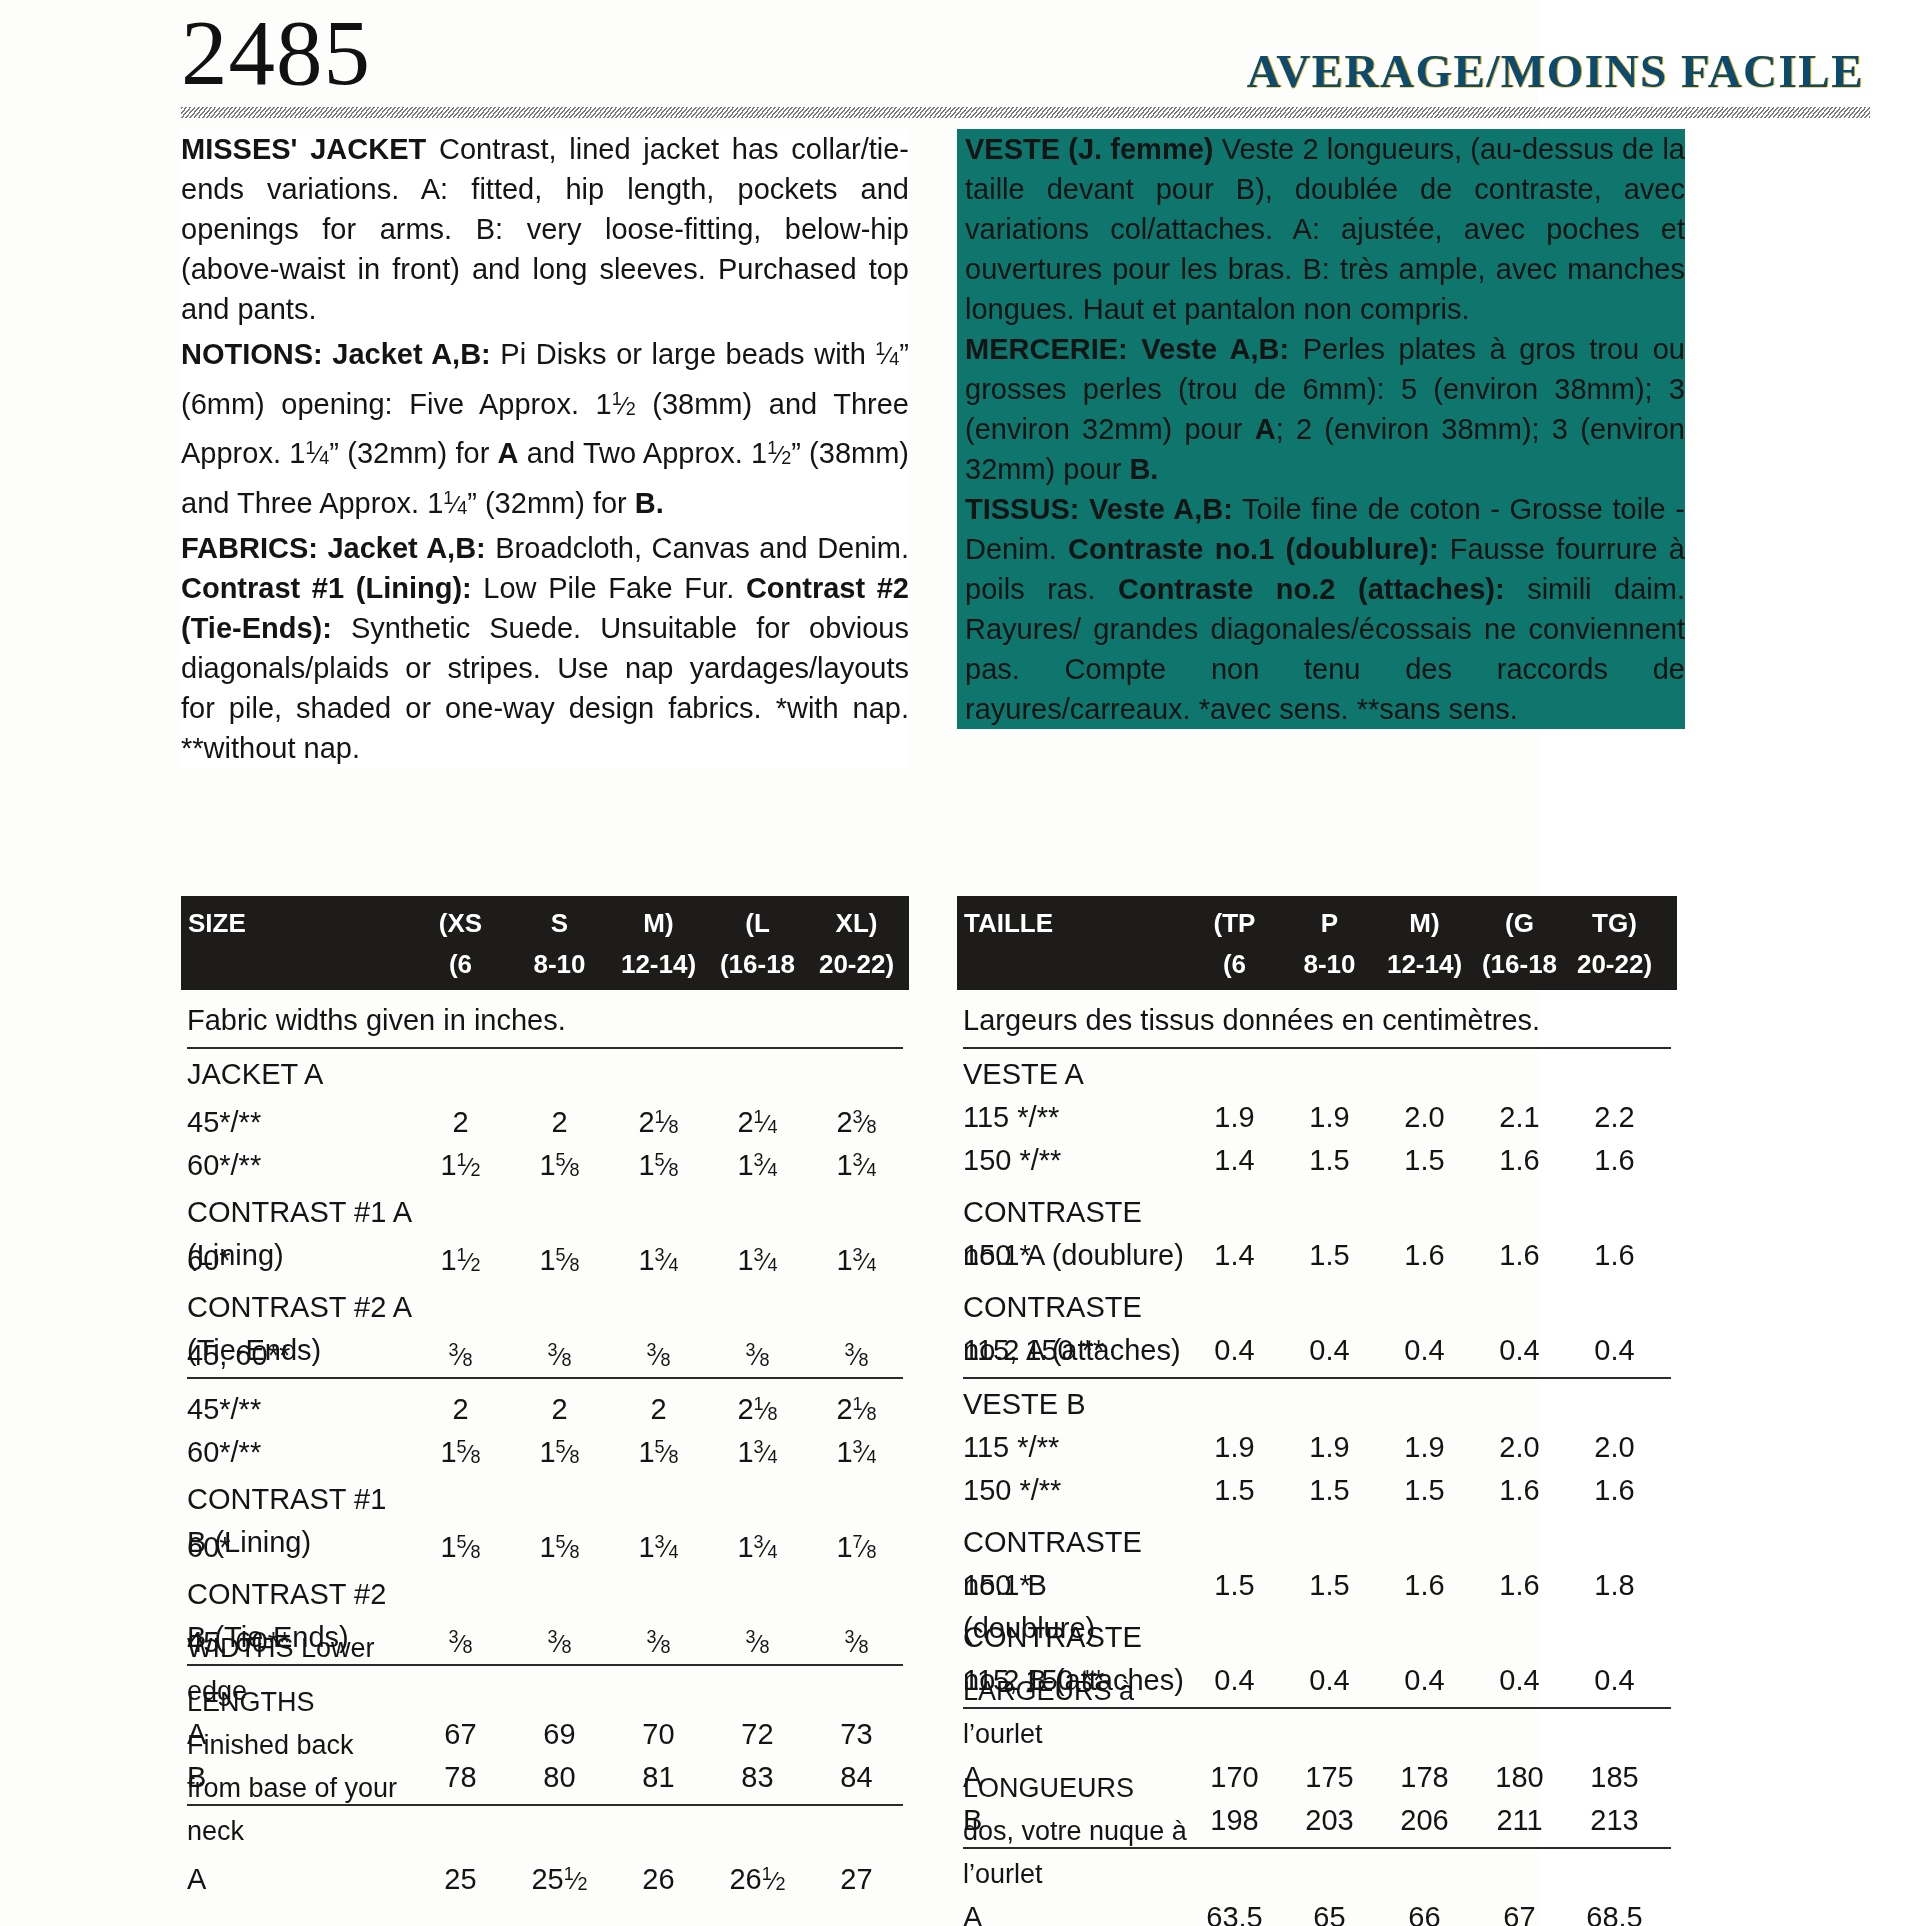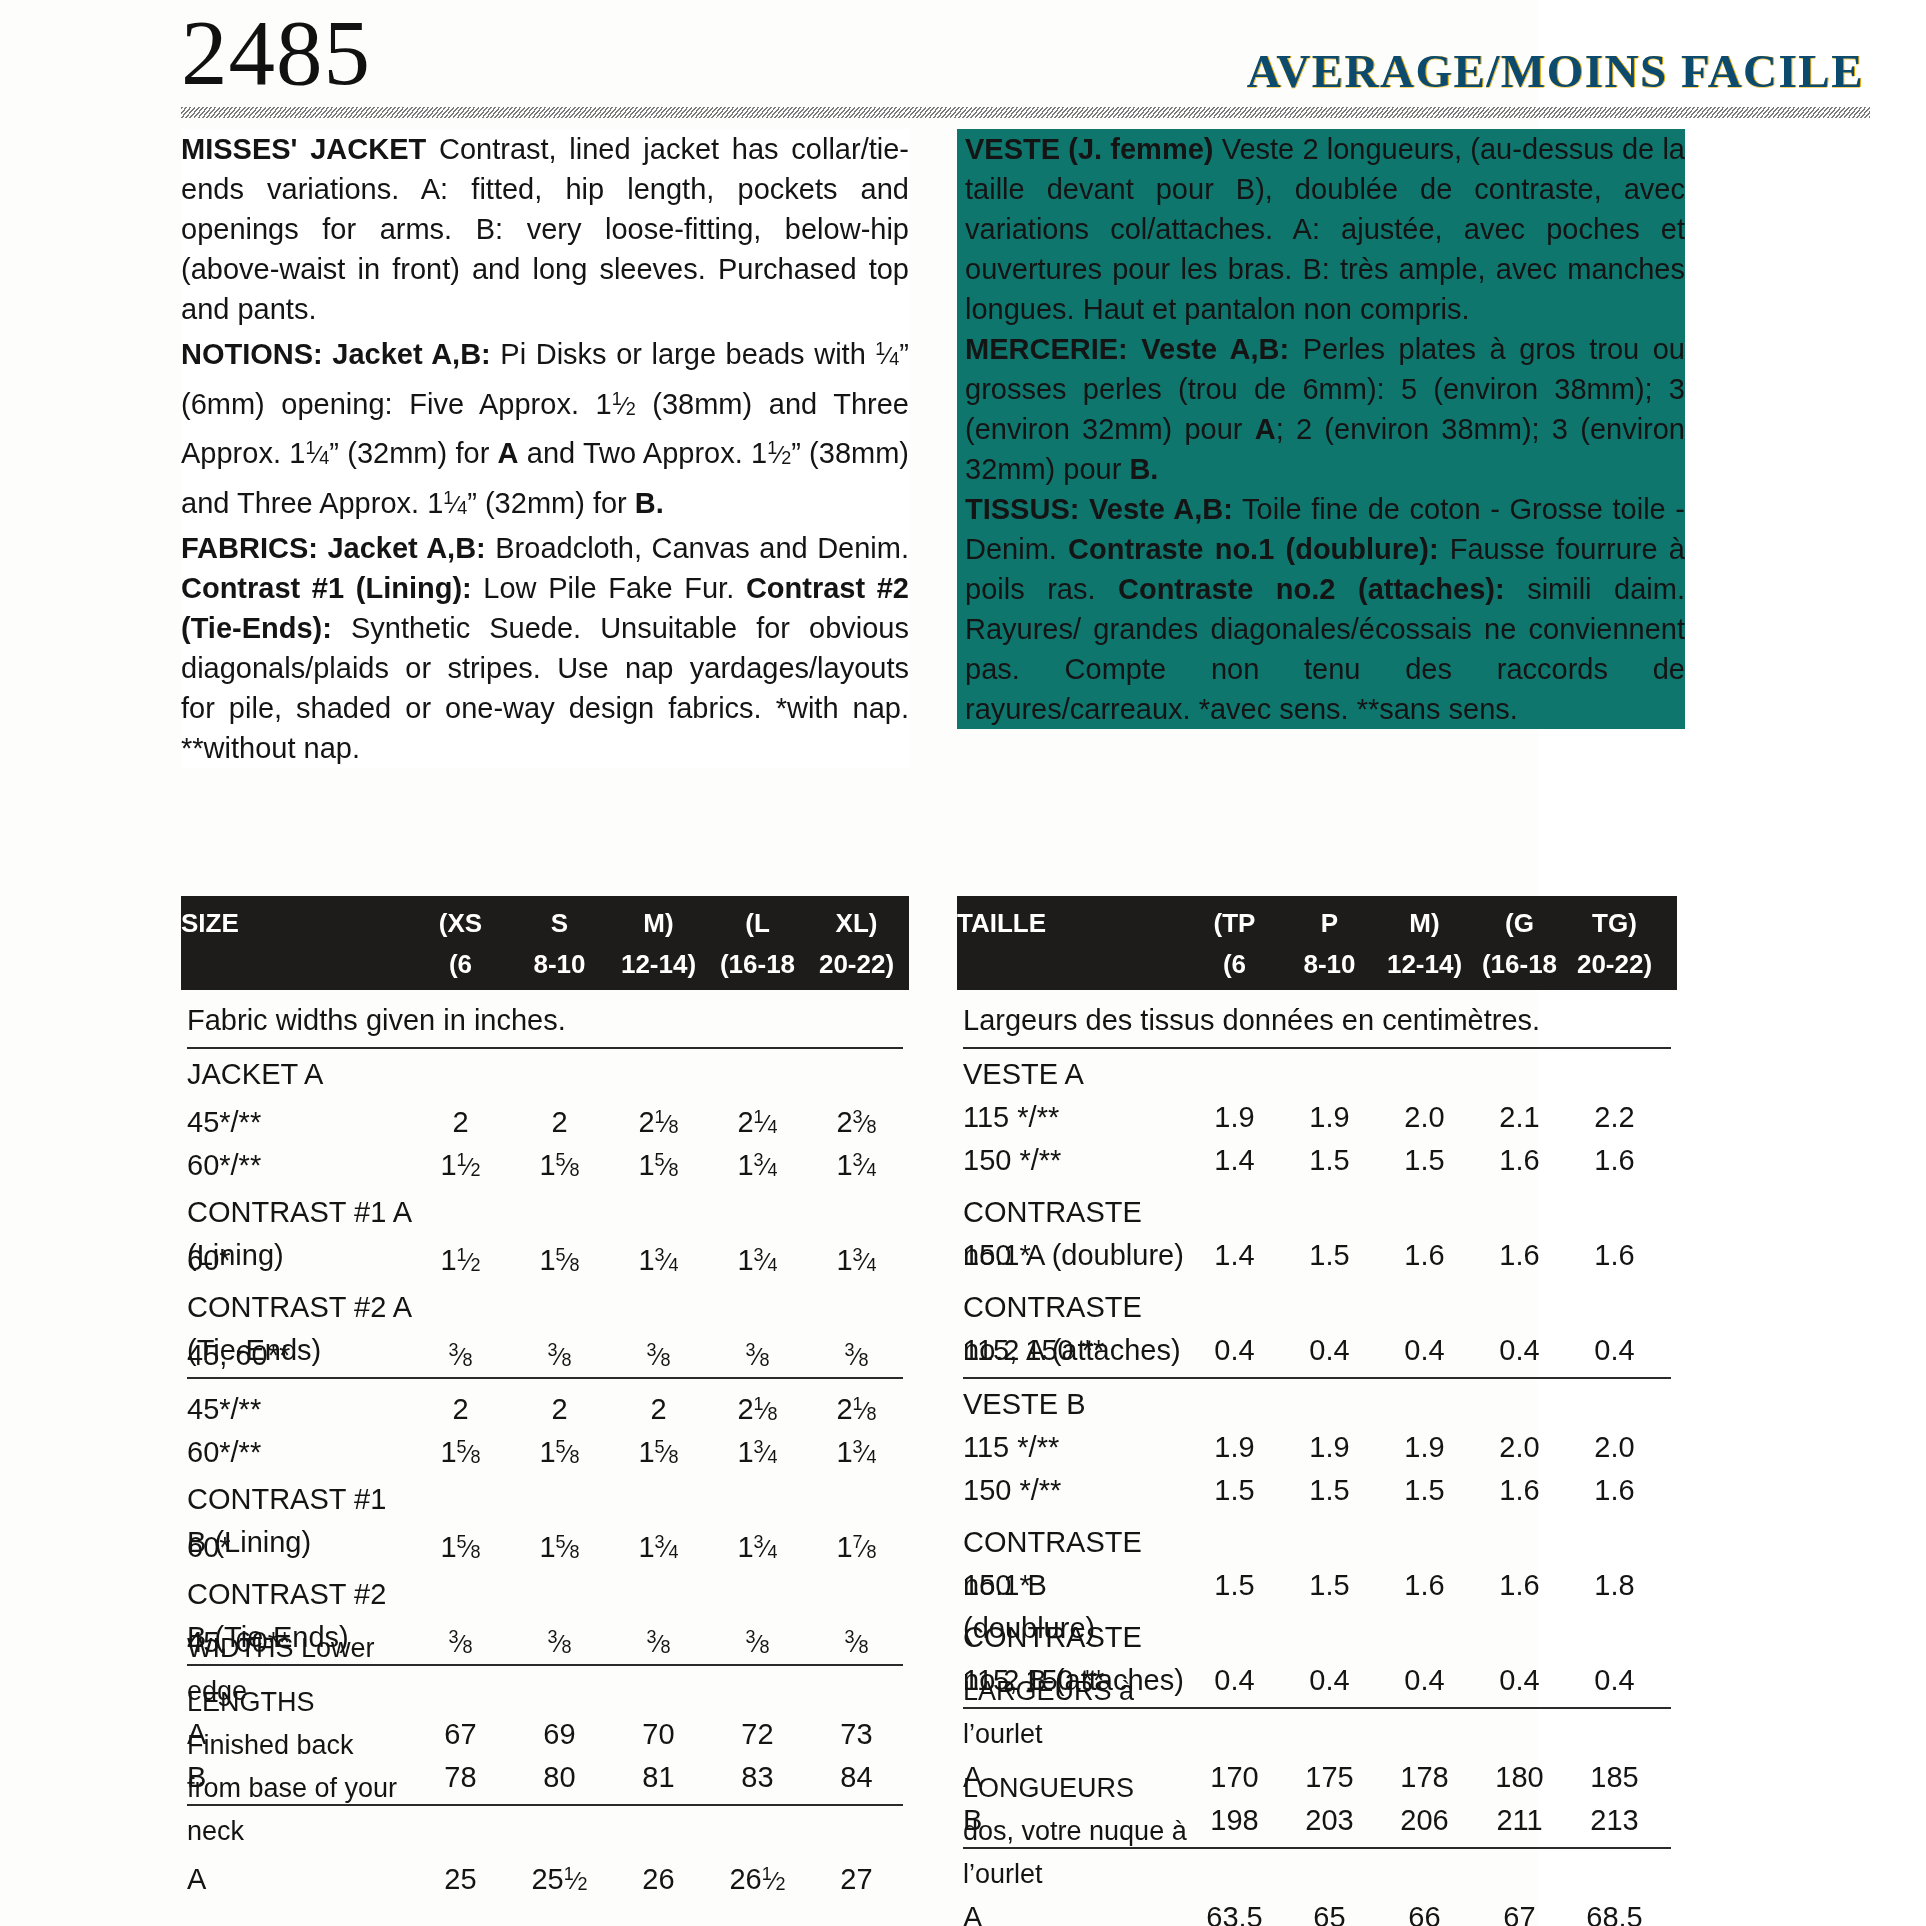--- a/index.html
+++ b/index.html
@@ -130,21 +130,21 @@
   .tbl-head .hrow {
     position: absolute;
     left: 0; right: 0;
     height: 42px;
     display: flex;
     align-items: center;
   }
   .tbl-head .hrow.r1 { top: 6px; }
   .tbl-head .hrow.r2 { top: 47px; }
 
-  .c-label { width: 230px; padding-left: 0; box-sizing: border-box; }
+  .c-label { width: 230px; padding-left: 7px; box-sizing: border-box; }
   .c-v     { width: 99px; text-align: center; }
 
   .tbl-body {
     background: transparent;
   }
   .trow {
     display: flex;
     align-items: baseline;
     font-size: 29px;
     line-height: 43px;

